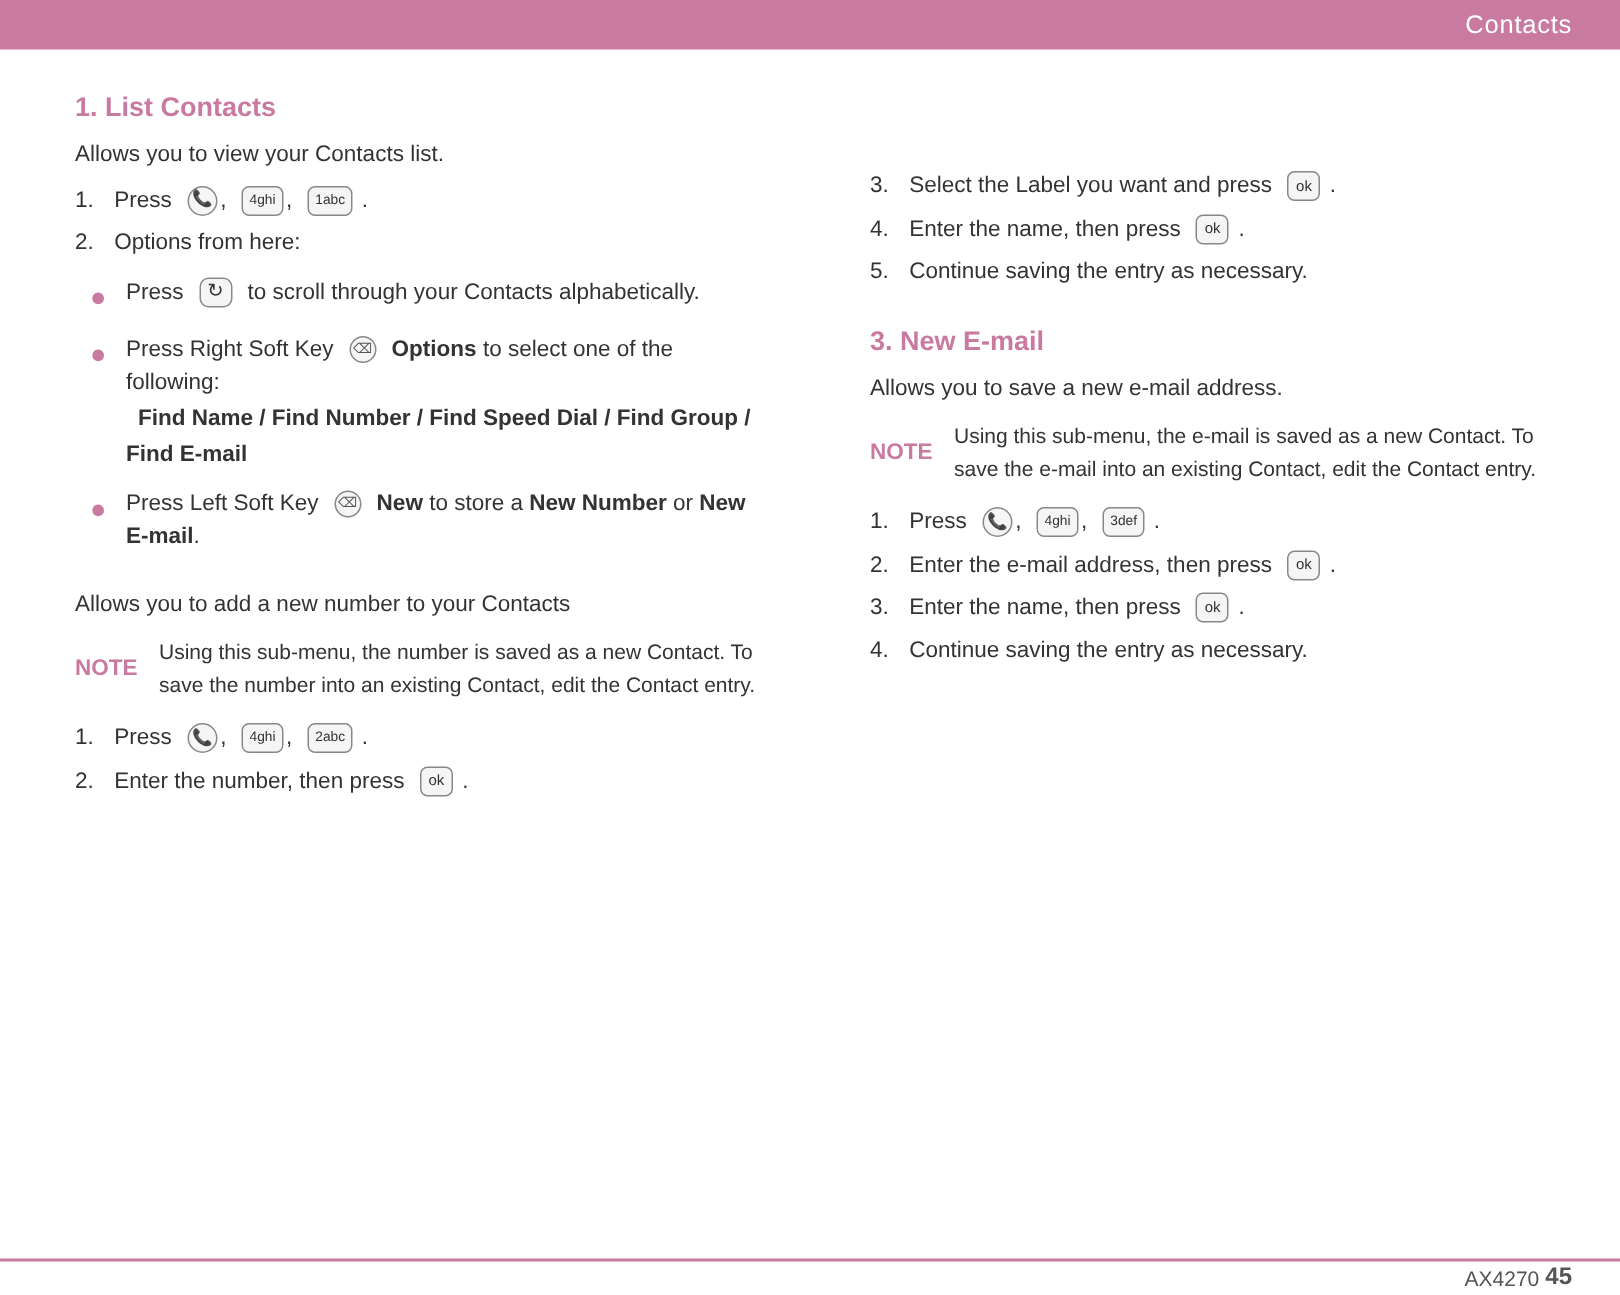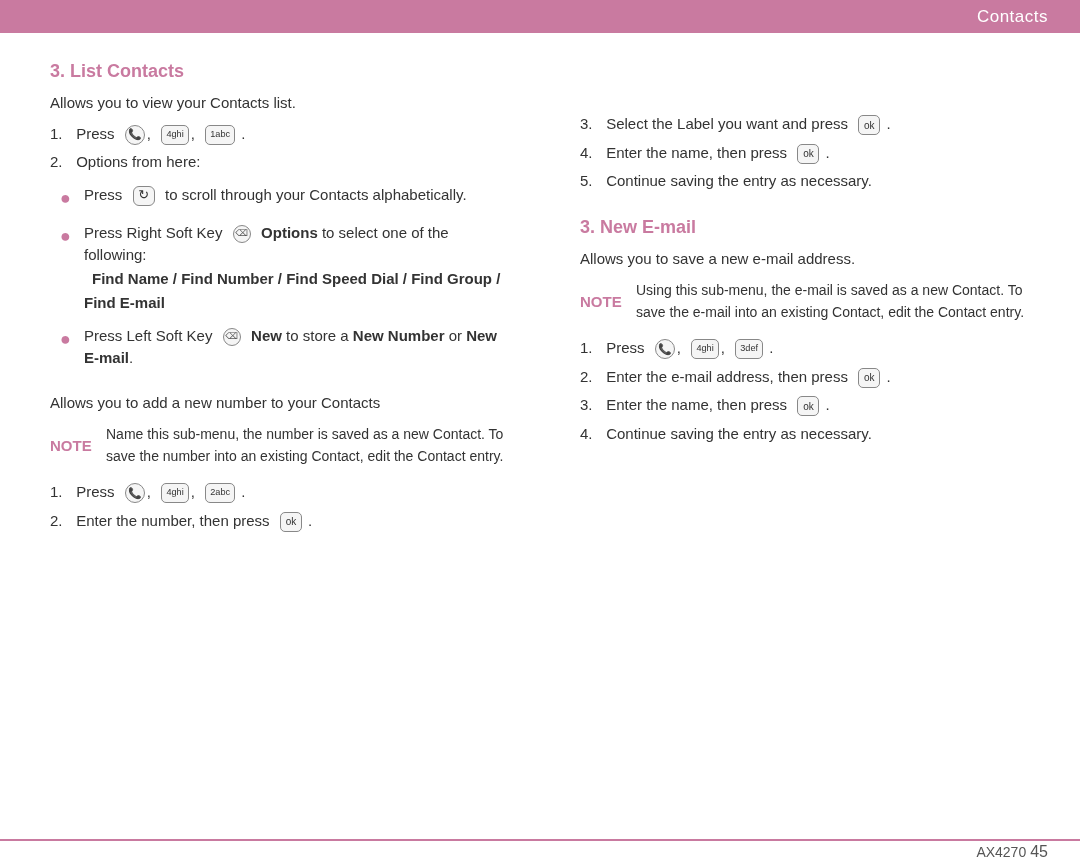--- a/index.html
+++ b/index.html
@@ -215,21 +215,21 @@
 
 <div class="header">
   <span class="header-title">Contacts</span>
 </div>
 
 <div class="content">
 
   <div class="col-left">
 
     <div class="section-gap">
-      <div class="section-heading">3. List Contacts</div>
+      <div class="section-heading">1. List Contacts</div>
       <p class="body-text">Allows you to view your Contacts list.</p>
 
       <ol class="num-list">
         <li>
           <span class="num">1.</span>
           <span>&nbsp;Press&nbsp;
             <span class="key-icon phone-key">📞</span>,&nbsp;
             <span class="key-icon">
                 <sup>4</sup>
                 <sub>ghi</sub>
@@ -275,21 +275,21 @@
           </span>
         </li>
       </ul>
     </div>
 
     <div>
       <p class="body-text">Allows you to add a new number to your Contacts</p>
 
       <div class="note-block">
         <span class="note-label">NOTE</span>
-        <span class="note-text">Name this sub-menu, the number is saved as a new Contact. To save the number into an existing Contact, edit the Contact entry.</span>
+        <span class="note-text">Using this sub-menu, the number is saved as a new Contact. To save the number into an existing Contact, edit the Contact entry.</span>
       </div>
 
       <ol class="num-list">
         <li>
           <span class="num">1.</span>
           <span>&nbsp;Press&nbsp;
             <span class="key-icon phone-key">📞</span>,&nbsp;
             <span class="key-icon">
                 <sup>4</sup>
                 <sub>ghi</sub>
@@ -374,14 +374,14 @@
         </li>
       </ol>
     </div>
 
   </div>
 
 </div>
 
 <div class="footer">
   <span class="footer-text">AX4270</span>
-  <span class="footer-page" style="font-weight:normal; margin-left:4px;text-align:center;">45</span>
+  <span class="footer-page" style="font-weight:bold; margin-left:4px;text-align:center;">45</span>
 </div>
 
 </body></html>

